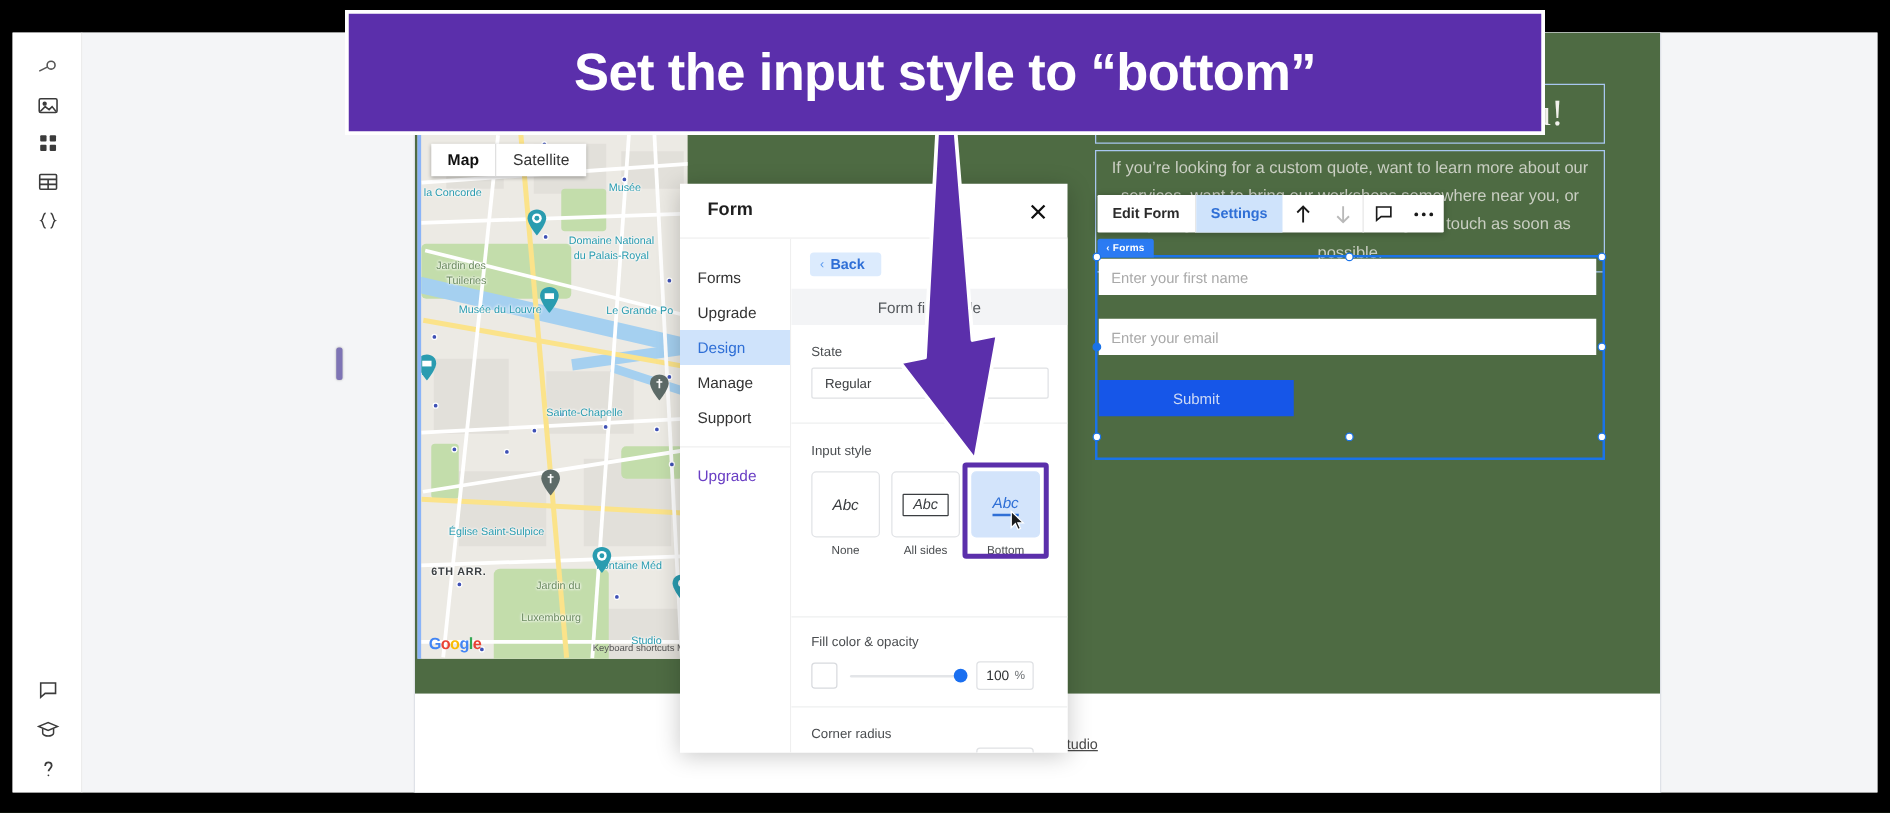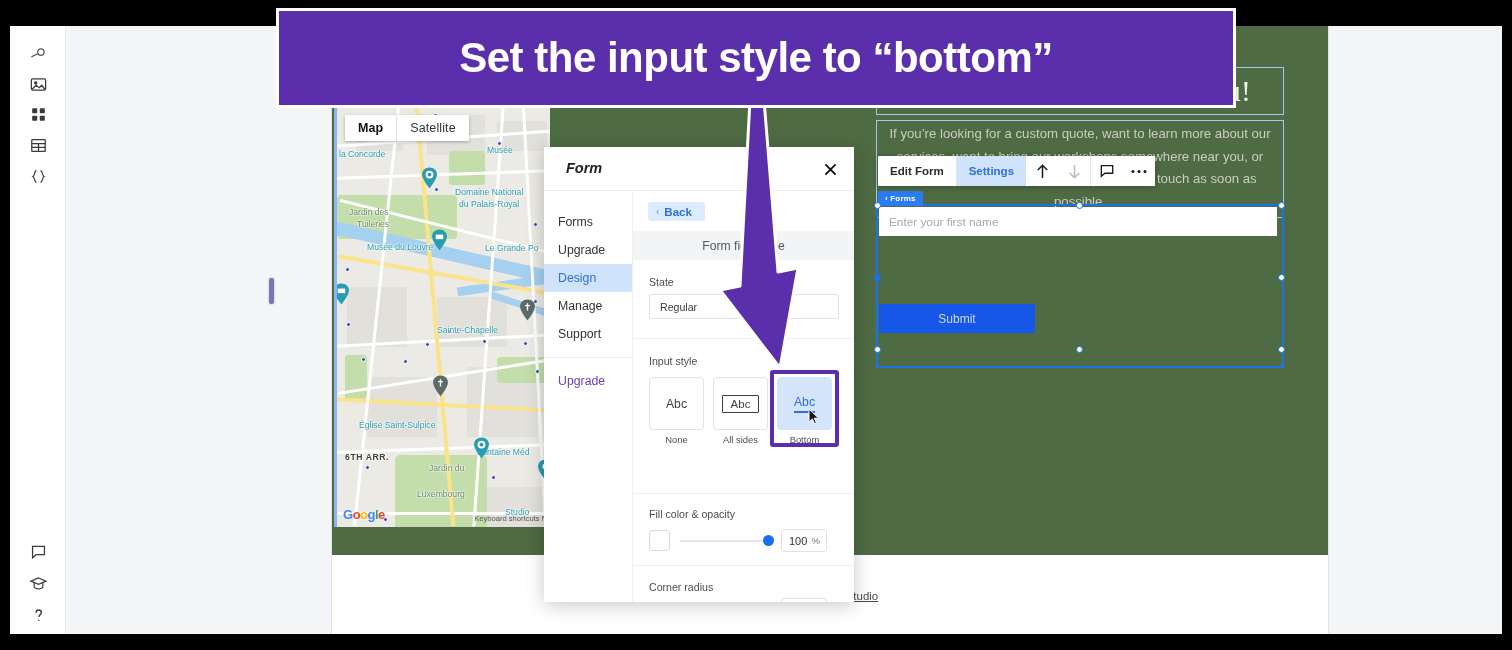--- a/index.html
+++ b/index.html
@@ -188,21 +188,20 @@
     position:absolute; left:478px; top:121px; width:310px; height:455px;
     background:#ffffff; box-shadow:0 3px 18px rgba(0,0,0,.22); z-index:60;
   }
   .panel-head {
     position:absolute; left:0; top:0; width:310px; height:44px;
     border-bottom:1px solid #ededed;
   }
   .panel-title {
     position:absolute; left:22px; top:13px; font-size:14.5px; font-weight:700;
     color:#1f1f1f;
-    font-style:italic;
   }
   .panel-close {
     position:absolute; right:12px; top:10px; width:24px; height:24px;
     display:flex; align-items:center; justify-content:center; font-size:16px;
     color:#111;
   }
   .panel-nav {
     position:absolute; left:0; top:44px; width:89px; height:411px;
     background:#fff; border-right:1px solid #efefef;
   }
@@ -242,21 +241,21 @@
 
   
   .thumbs { position:absolute; left:16px; top:223px; display:flex; gap:9px; }
   .thumb-wrap { width:55px; }
   .thumb {
     width:55px; height:53px; border:1px solid #e1e3e6; border-radius:4px;
     display:flex; align-items:center; justify-content:center; background:#fff;
     position:relative;
   }
   .thumb.sel { background:#d3e4fb; border-color:#d3e4fb; }
-  .thumb .abc { font-size:12.2px; color:#3b3e41; }
+  .thumb .abc { font-size:12.2px; color:#3b3e41;font-style:italic; }
   .thumb.boxed .abc {
     border:1.4px solid #3b3e41; padding:2px 8px; border-radius:1px;
     font-size:11.5px;
   }
   .thumb.bottom .abc { color:#2f6fd6; border-bottom:2px solid #2f6fd6; padding-bottom:2px; }
   .thumb-cap {
     text-align:center; font-size:9.4px; color:#4a4d50; margin-top:4px;
   }
   .thumb-ring {
     position:absolute; left:-7px; top:-7px; width:69px; height:77px;
@@ -515,20 +514,21 @@
                 <circle cx="2" cy="2.5" r="1.5"></circle>
                   <circle cx="8" cy="2.5" r="1.5"></circle>
                   <circle cx="14" cy="2.5" r="1.5"></circle>
               </svg>
             </div>
           </div>
 
           <div class="form-widget">
             <div class="forms-badge">‹ Forms</div>
             <div class="finput" style="top:1px">Enter your first name</div>
+            <div class="finput" style="top:49px">Enter your email</div>
             <div class="fsubmit" style="top:98px">Submit</div>
 
             <div class="handle" style="left:-4px;  top:-4px"></div>
             <div class="handle" style="left:198px; top:-4px"></div>
             <div class="handle" style="left:400px; top:-4px"></div>
             <div class="handle solid" style="left:-4px; top:68px"></div>
             <div class="handle" style="left:400px; top:68px"></div>
             <div class="handle" style="left:-4px;  top:140px"></div>
             <div class="handle" style="left:198px; top:140px"></div>
             <div class="handle" style="left:400px; top:140px"></div>

